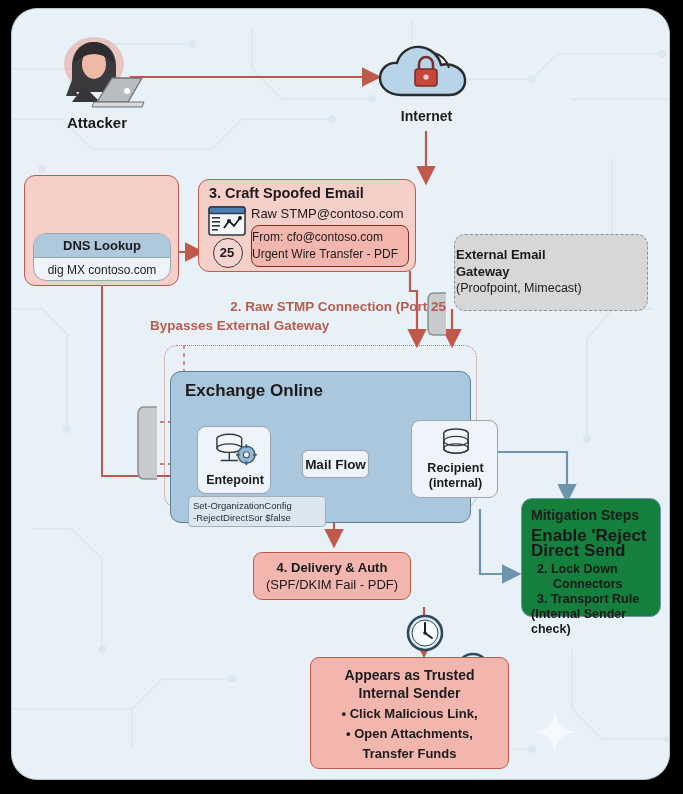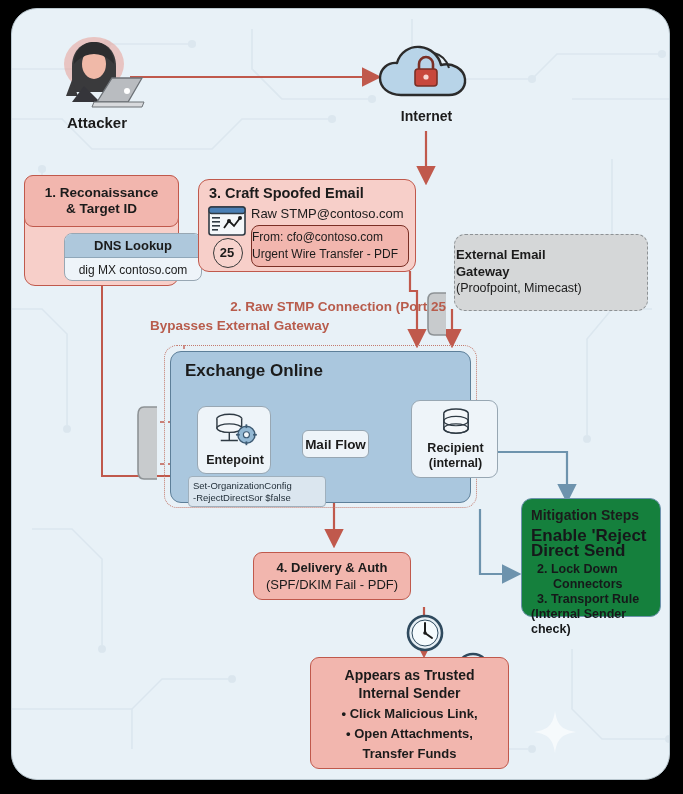--- a/index.html
+++ b/index.html
@@ -184,25 +184,21 @@
         <path d="M27 54 C14 54 6 46 6 37 C6 28 14 21 23 22 C26 11 36 5 46 6 C57 7 65 15 67 24 C78 21 90 28 91 38 C92 48 84 54 75 54 Z" fill="#b8d4e8" stroke="#2b2b2b" stroke-width="2.4" stroke-linejoin="round"></path>
         <path d="M60 12 C68 14 73 20 75 27" stroke="#2b2b2b" stroke-width="2" fill="none"></path>
         <rect x="41" y="28" width="22" height="17" rx="3" fill="#c8473c" stroke="#7a2f25" stroke-width="1.6"></rect>
         <path d="M45 28 V23 a7 7 0 0 1 14 0 V28" stroke="#7a2f25" stroke-width="2.6" fill="none"></path>
         <circle cx="52" cy="36" r="2.6" fill="#f7d6d2"></circle>
       </svg>
       <div class="t-bold center" style="font-size:14px;margin-top:1px;">Internet</div>
     </div>
 
     <div class="node redbox-soft" style="left:12px;top:166px;width:155px;height:111px;">
-      <div class="node redbox" style="left:-1px;top:-1px;width:155px;height:52px;display:flex;flex-direction:column;align-items:center;justify-content:center;">
-        <div class="t-bold" style="font-size:13.5px;line-height:16px;">1. Reconaissance</div>
-        <div class="t-bold" style="font-size:13.5px;line-height:16px;">&amp; Target ID</div>
-      </div>
-      <div class="node whitebox" style="left:8px;top:57px;width:138px;height:48px;border-radius:8px;overflow:hidden;margin-left:31px;">
+      <div class="node whitebox" style="left:8px;top:57px;width:138px;height:48px;border-radius:13px;overflow:hidden;">
         <div style="background:#aec8dc;border-bottom:1px solid #8fa7b9;height:23px;display:flex;align-items:center;justify-content:center;">
           <span class="t-bold" style="font-size:13px;">DNS Lookup</span>
         </div>
         <div style="height:24px;display:flex;align-items:center;justify-content:center;font-size:12px;color:#1b1b1b;">dig MX contoso.com</div>
       </div>
     </div>
 
     <div class="node redbox-soft" style="left:186px;top:170px;width:218px;height:93px;">
       <div class="t-bold" style="position:absolute;left:10px;top:5px;font-size:14.5px;">3. Craft Spoofed Email</div>
 
@@ -244,21 +240,21 @@
     <div class="lbl" style="left:134px;top:288px;width:300px;">
       <div style="font-size:13.5px;font-weight:bold;color:#b85c4c;line-height:19px;text-align:right;">2. Raw STMP Connection (Port 25</div>
       <div style="font-size:13.5px;font-weight:bold;color:#b85c4c;line-height:19px;margin-left:4px;">Bypasses External Gateway</div>
     </div>
 
     <svg style="position:absolute;left:123px;top:395px;width:24px;height:78px;">
       <path d="M22 3 H9 C5 3 3 6 3 11 V67 C3 72 5 75 9 75 H22" fill="#c8cbcd" stroke="#8d9295" stroke-width="1.6"></path>
     </svg>
 
     <div class="node exch-outer" style="left:152px;top:336px;width:313px;height:163px;"></div>
-    <div class="node bluebox" style="left:158px;top:342px;width:301px;height:152px;">
+    <div class="node bluebox" style="left:158px;top:362px;width:301px;height:152px;">
       <div class="t-bold" style="position:absolute;left:14px;top:9px;font-size:17px;">Exchange Online</div>
 
       <div class="node whitebox" style="left:26px;top:54px;width:74px;height:68px;">
         <svg viewBox="0 0 56 40" style="position:absolute;left:9px;top:4px;width:56px;height:38px;">
           <ellipse cx="22" cy="8" rx="13" ry="4.5" fill="#f4f7fa" stroke="#2f3a44" stroke-width="1.5"></ellipse>
           <path d="M9 8 V18 a13 4.5 0 0 0 26 0 V8" fill="#f4f7fa" stroke="#2f3a44" stroke-width="1.5"></path>
           <ellipse cx="22" cy="18" rx="13" ry="4.5" fill="#f4f7fa" stroke="#2f3a44" stroke-width="1.3"></ellipse>
           <path d="M22 22 V31 M13 31 H31" stroke="#2f3a44" stroke-width="1.5" fill="none"></path>
           <circle cx="40" cy="25" r="9" fill="#93b8d4" stroke="#3d5a73" stroke-width="1.5"></circle>
           <circle cx="40" cy="25" r="3.2" fill="#f4f7fa" stroke="#3d5a73" stroke-width="1.2"></circle>

